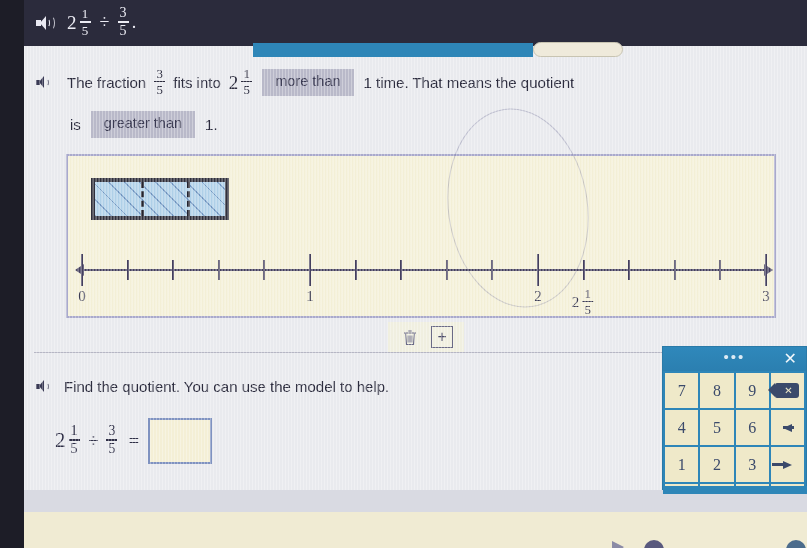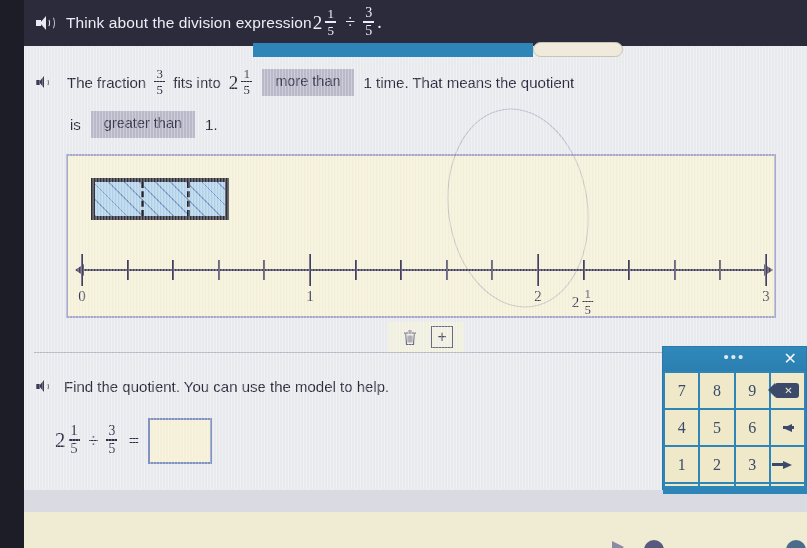--- a/index.html
+++ b/index.html
@@ -267,21 +267,20 @@
 
   <div class="header">
     <div class="header-inner">
       <span class="spk">
         <span class="body"></span>
           <span class="cone"></span>
           <span class="w1"></span>
           <span class="w2"></span>
       </span>
       <span class="header-text">
-        <span>Think about the division expression</span>
         <span class="mixed">
           <span class="whole">2</span>
           <span class="frac">
             <span class="num">1</span>
             <span class="bar"></span>
             <span class="den">5</span>
           </span>
         </span>
         <span class="opdiv">÷</span>
         <span class="frac" style="font-size:19px">

